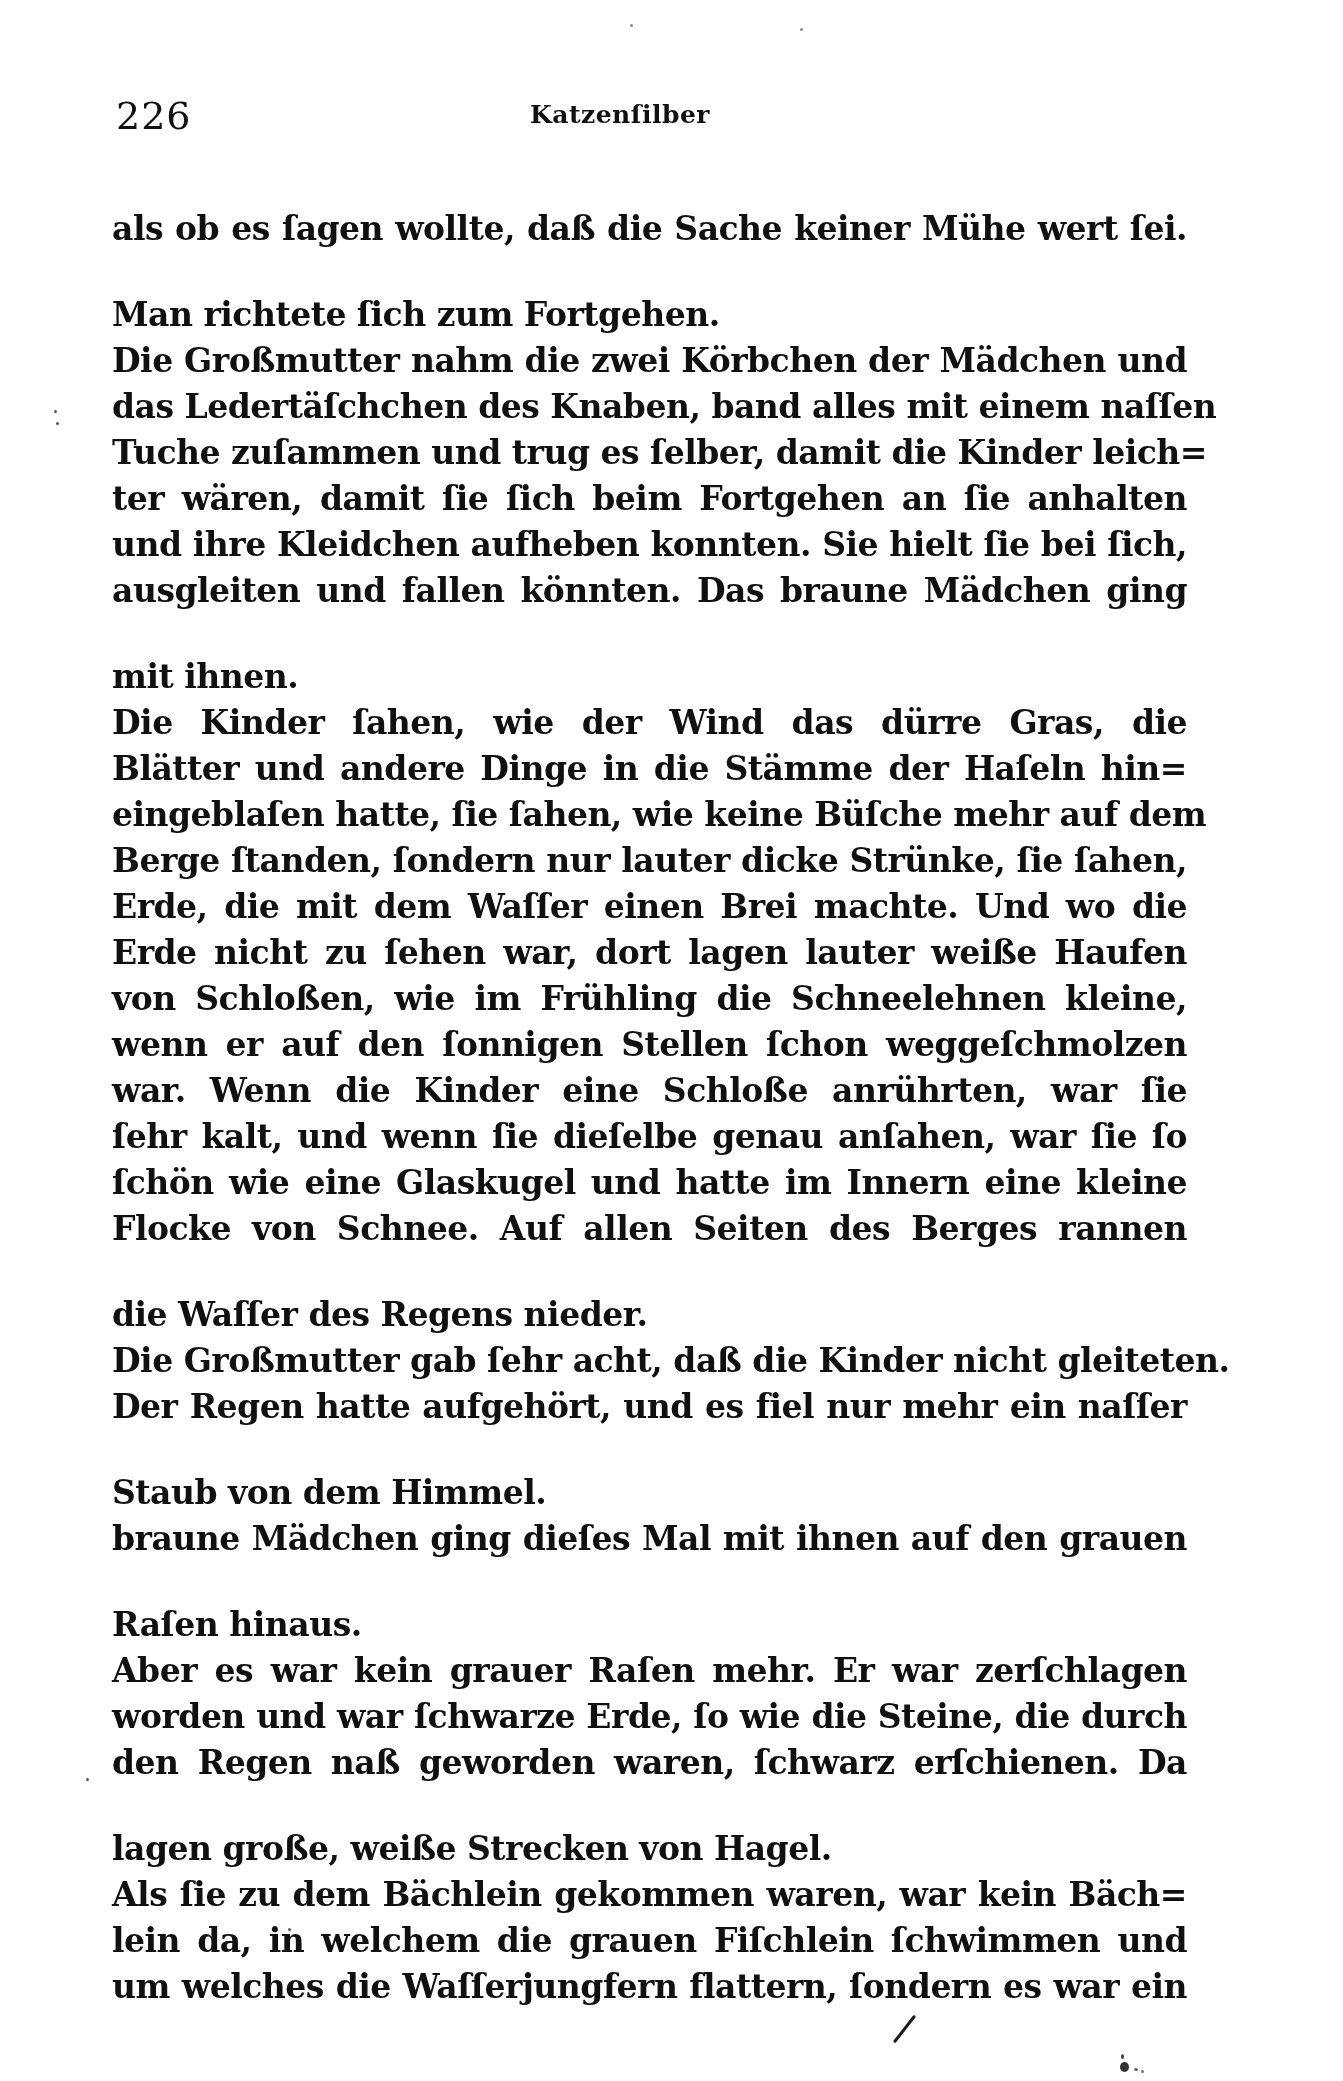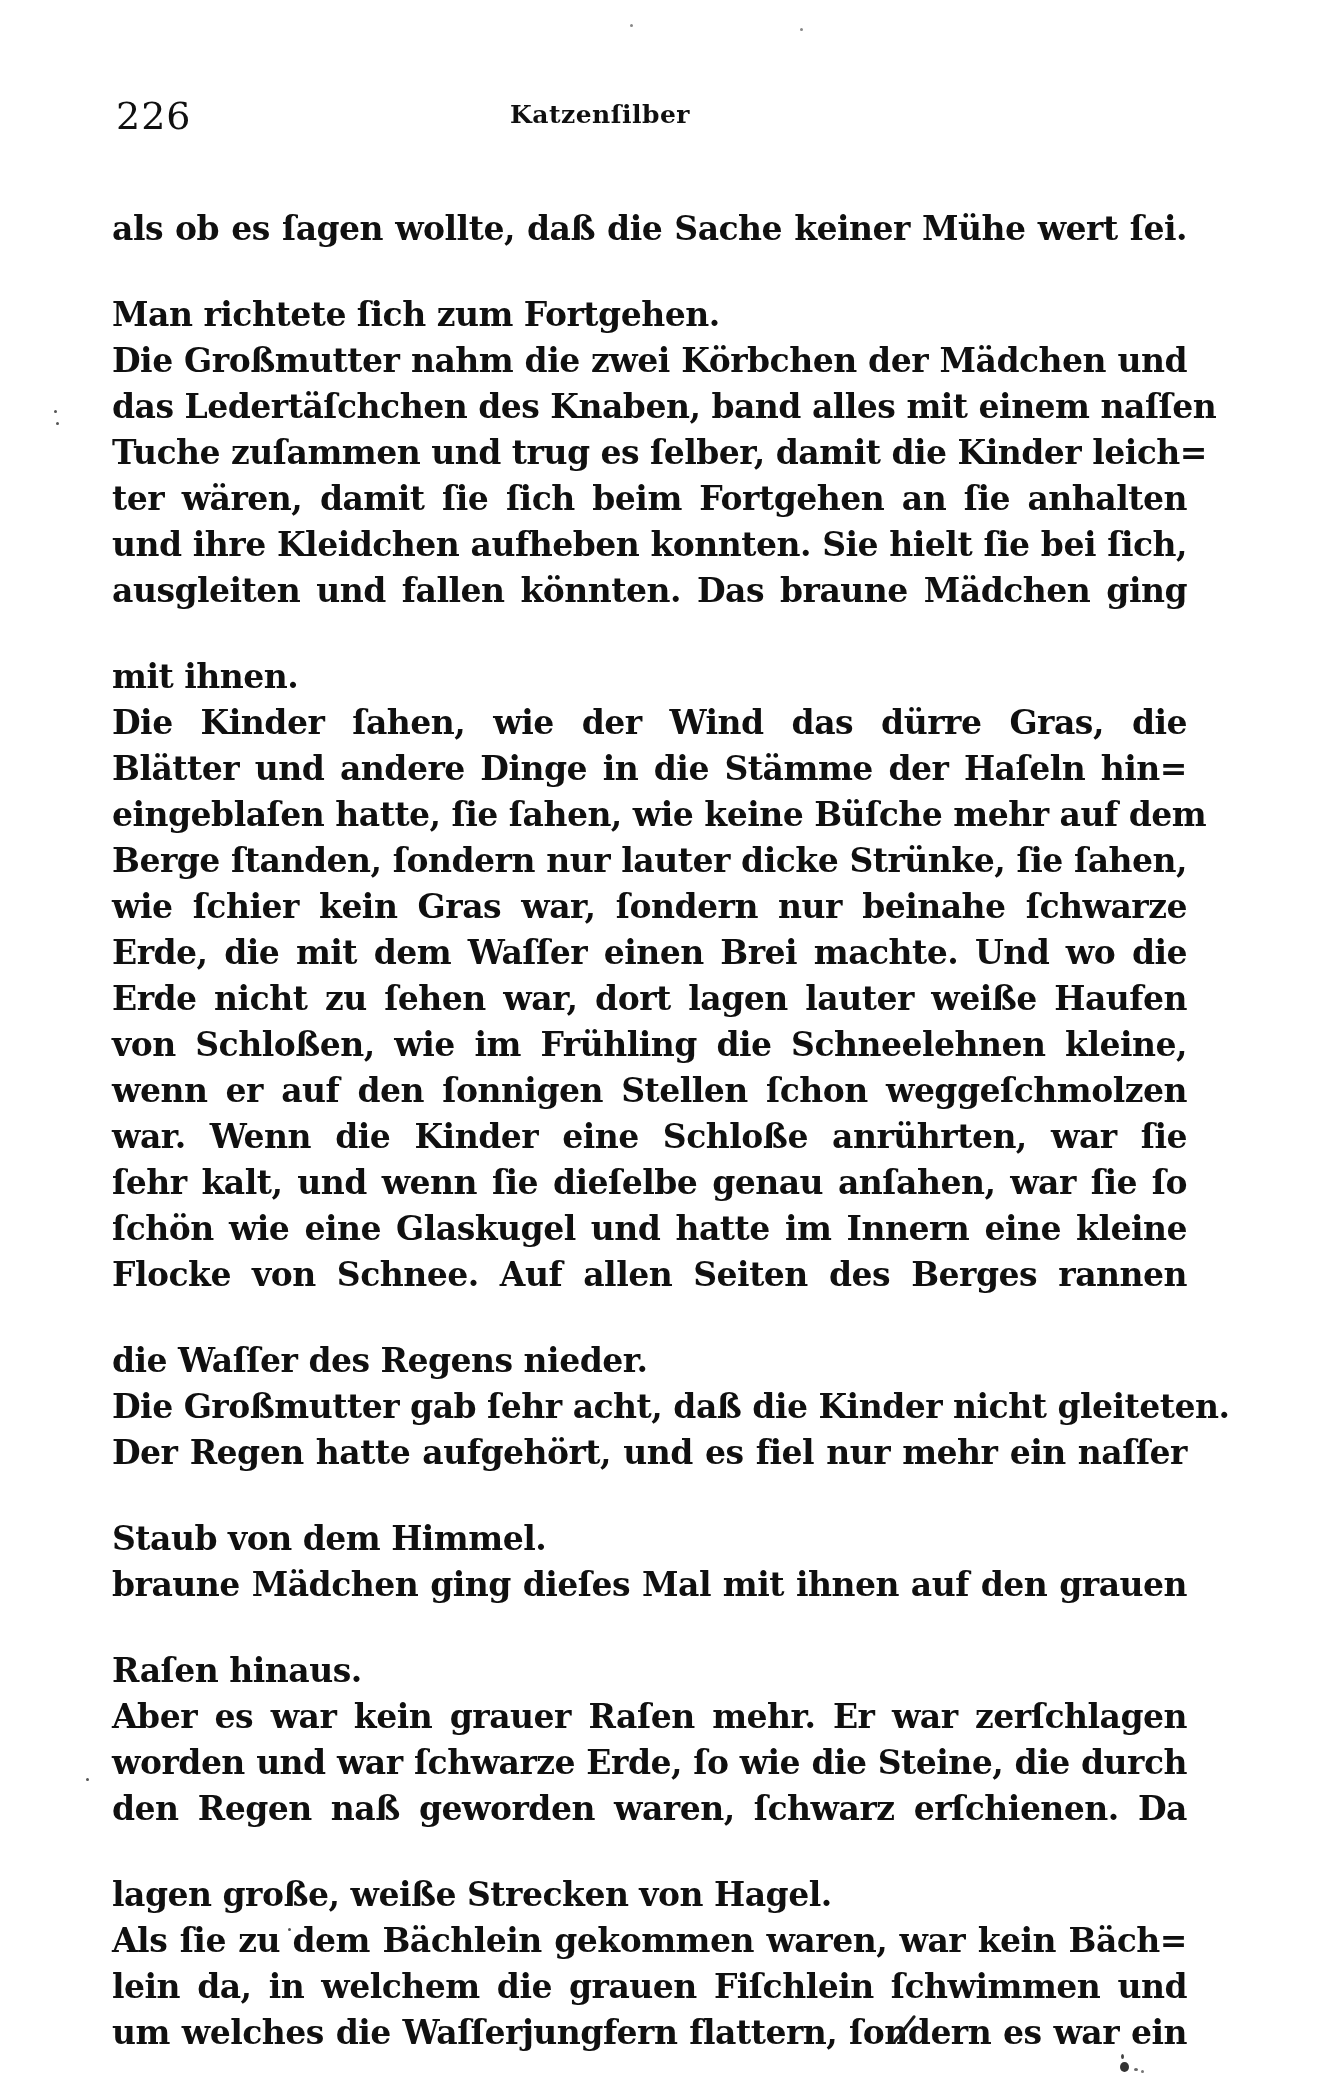--- a/index.html
+++ b/index.html
@@ -17,21 +17,21 @@
     position: absolute;
     left: 112px; top: 88px;
     width: 1075px; height: 60px;
   }
   .page-number {
     position: absolute; left: 4px; top: 6px;
     font-size: 38px; font-weight: 400;
     letter-spacing: 1px;
   }
   .running-title {
-    position: absolute; left: 488px; top: 12px;
+    position: absolute; left: 508px; top: 12px;
     transform: translateX(-50%);
     font-size: 25px; font-weight: 700;
     letter-spacing: 0.5px;
   }
 
   .text-block {
     position: absolute;
     left: 112px; top: 206px;
     width: 1075px;
   }
@@ -84,21 +84,20 @@
     <div class="line">das Ledertäſchchen des Knaben, band alles mit einem naſſen</div>
     <div class="line">Tuche zuſammen und trug es ſelber, damit die Kinder leich=</div>
     <div class="line">ter wären, damit ſie ſich beim Fortgehen an ſie anhalten</div>
     <div class="line">und ihre Kleidchen aufheben konnten. Sie hielt ſie bei ſich,</div>
     <div class="line">ausgleiten und fallen könnten. Das braune Mädchen ging</div>
     <div class="line end">mit ihnen.</div>
     <div class="line">Die Kinder ſahen, wie der Wind das dürre Gras, die</div>
     <div class="line">Blätter und andere Dinge in die Stämme der Haſeln hin=</div>
     <div class="line">eingeblaſen hatte, ſie ſahen, wie keine Büſche mehr auf dem</div>
     <div class="line">Berge ſtanden, ſondern nur lauter dicke Strünke, ſie ſahen,</div>
-    <div class="line">wie ſchier kein Gras war, ſondern nur beinahe ſchwarze</div>
     <div class="line">Erde, die mit dem Waſſer einen Brei machte. Und wo die</div>
     <div class="line">Erde nicht zu ſehen war, dort lagen lauter weiße Haufen</div>
     <div class="line">von Schloßen, wie im Frühling die Schneelehnen kleine,</div>
     <div class="line">wenn er auf den ſonnigen Stellen ſchon weggeſchmolzen</div>
     <div class="line">war. Wenn die Kinder eine Schloße anrührten, war ſie</div>
     <div class="line">ſehr kalt, und wenn ſie dieſelbe genau anſahen, war ſie ſo</div>
     <div class="line">ſchön wie eine Glaskugel und hatte im Innern eine kleine</div>
     <div class="line">Flocke von Schnee. Auf allen Seiten des Berges rannen</div>
     <div class="line end">die Waſſer des Regens nieder.</div>
     <div class="line">Die Großmutter gab ſehr acht, daß die Kinder nicht gleiteten.</div>

